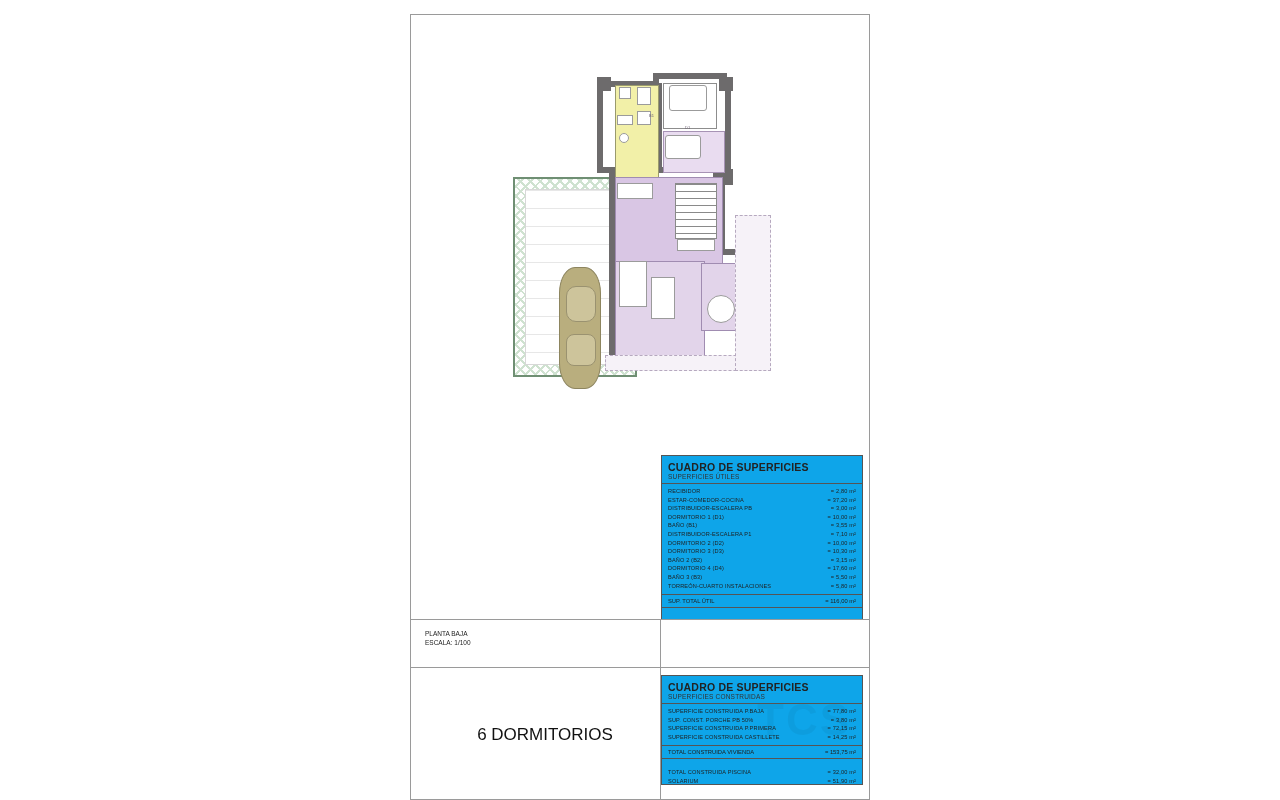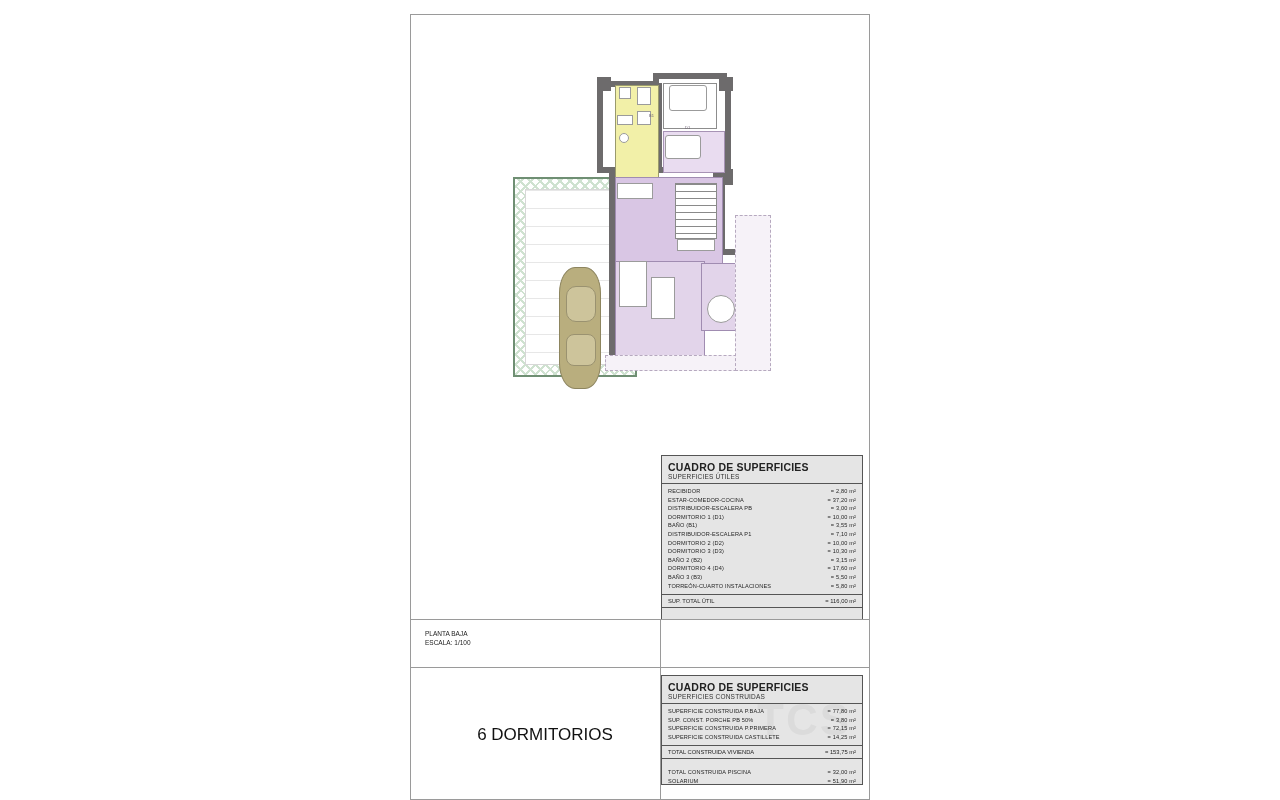--- a/index.html
+++ b/index.html
@@ -52,21 +52,21 @@
   .terr{position:absolute;border:1px dashed #b6a9bf;background:#f6f2f8;}
   .furn{position:absolute;border:1px solid #9b9b9b;background:#ffffff;}
   .stairs{
     position:absolute;background:#ffffff;border:1px solid #8a8a8a;
     background-image:repeating-linear-gradient(to bottom,#8a8a8a 0 1px, transparent 1px 7px);
   }
   .round{border-radius:50%;}
   .tinytxt{position:absolute;font-size:4px;color:#6b5f72;}
 
   
-  .tbl{position:absolute;border:1px solid #555;box-sizing:border-box;background:#e5e5e5;}
+  .tbl{position:absolute;border:1px solid #555;box-sizing:border-box;background:#0ea5e9;}
   .tbl-title{font-size:10.5px;font-weight:bold;color:#222;padding:5px 6px 0 6px;letter-spacing:.2px;}
   .tbl-sub{font-size:6.5px;color:#333;padding:0 6px 3px 6px;letter-spacing:.2px;}
   .rule{height:1px;background:#555;margin:0;}
   .rows{padding:3px 6px 4px 6px;}
   .row{display:flex;justify-content:space-between;font-size:5.6px;color:#1f1f1f;line-height:8.6px;letter-spacing:.15px;}
   .row .lbl{white-space:nowrap;}
   .row .val{white-space:nowrap;padding-left:10px;}
   .totalrow{display:flex;justify-content:space-between;font-size:5.8px;color:#1f1f1f;padding:3px 6px 3px 6px;}
   .spacer{height:6px;}
 

